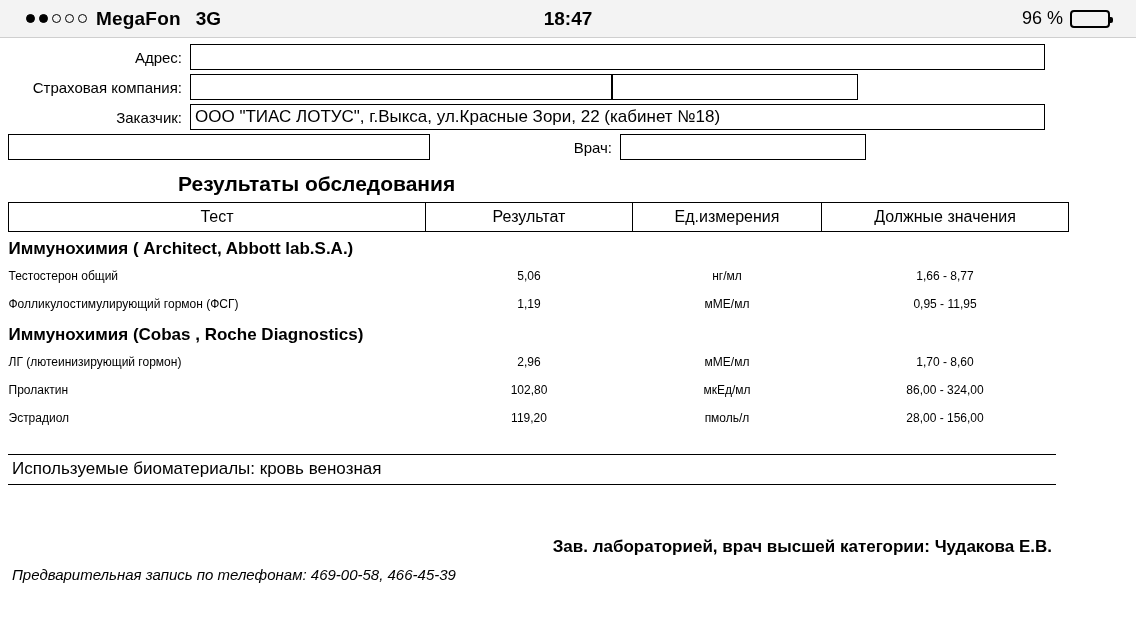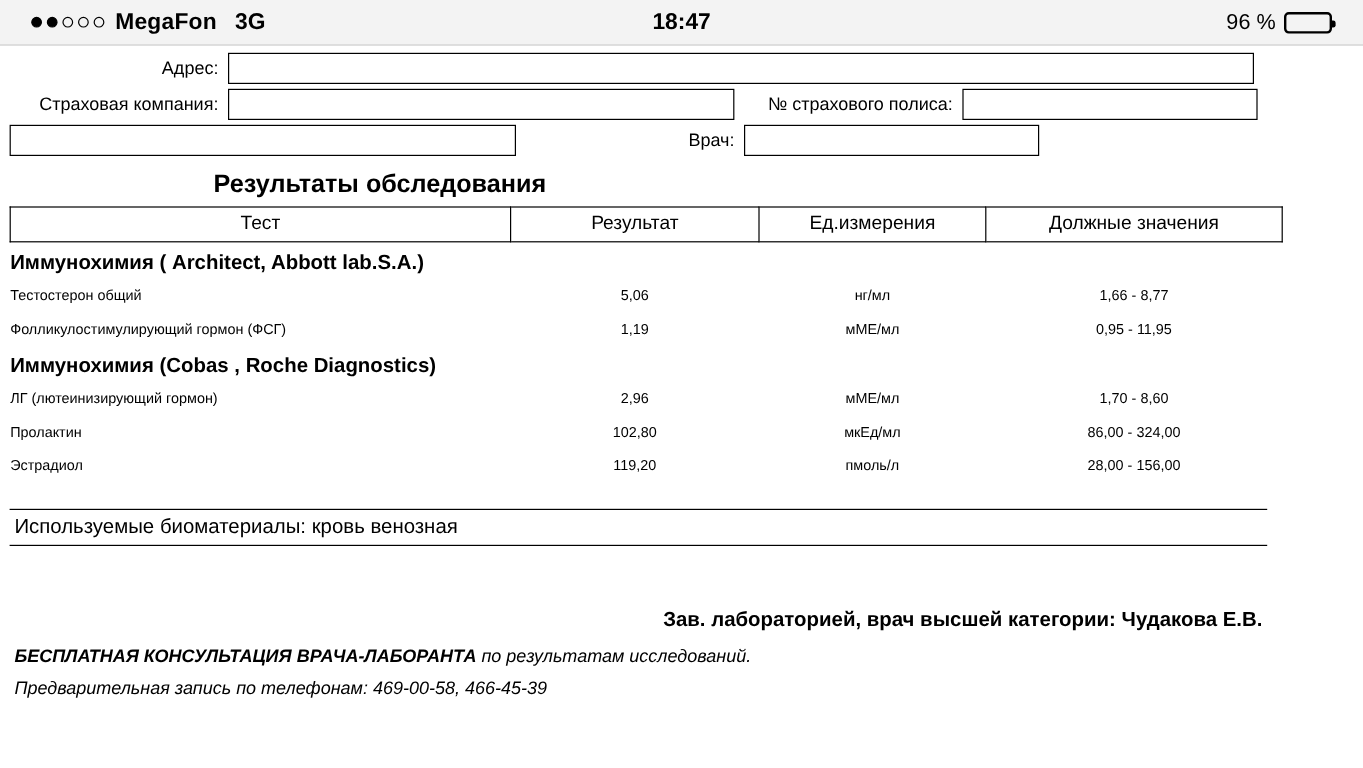--- a/index.html
+++ b/index.html
@@ -263,24 +263,27 @@
   <div class="form-rows">
 
     <div class="frow">
       <div class="flabel lbl-addr">Адрес:</div>
       <div class="fbox w-addr"></div>
     </div>
 
     <div class="frow">
       <div class="flabel lbl-ins">Страховая компания:</div>
       <div class="fbox w-ins"></div>
-      <div class="flabel lbl-pol">№ страхового полиса:</div>
       <div class="fbox w-pol"></div>
     </div>
 
+    <div class="frow">
+      <div class="flabel lbl-cust">Заказчик:</div>
+      <div class="fbox big w-cust">ООО "ТИАС ЛОТУС", г.Выкса, ул.Красные Зори, 22 (кабинет №18)</div>
+    </div>
 
     <div class="frow">
       <div class="fbox w-dept"></div>
       <div class="flabel lbl-doc">Врач:</div>
       <div class="fbox w-doc"></div>
     </div>
   </div>
 
   <div class="results-line">
     <div class="results-title">Результаты обследования</div>
@@ -333,18 +336,15 @@
         <td class="ctr">пмоль/л</td>
         <td class="ctr">28,00 - 156,00</td>
       </tr>
     </tbody>
   </table>
 
   <div class="biomat">Используемые биоматериалы: кровь венозная</div>
 
   <div class="sign">Зав. лабораторией, врач высшей категории: Чудакова Е.В.</div>
 
-  <div class="footnote">
-    <b>БЕСПЛАТНАЯ КОНСУЛЬТАЦИЯ ВРАЧА-ЛАБОРАНТА</b><span> по результатам исследований.</span>
-  </div>
   <div class="footnote2">Предварительная запись по телефонам: 469-00-58, 466-45-39</div>
 
 </div>
 
 </body></html>

